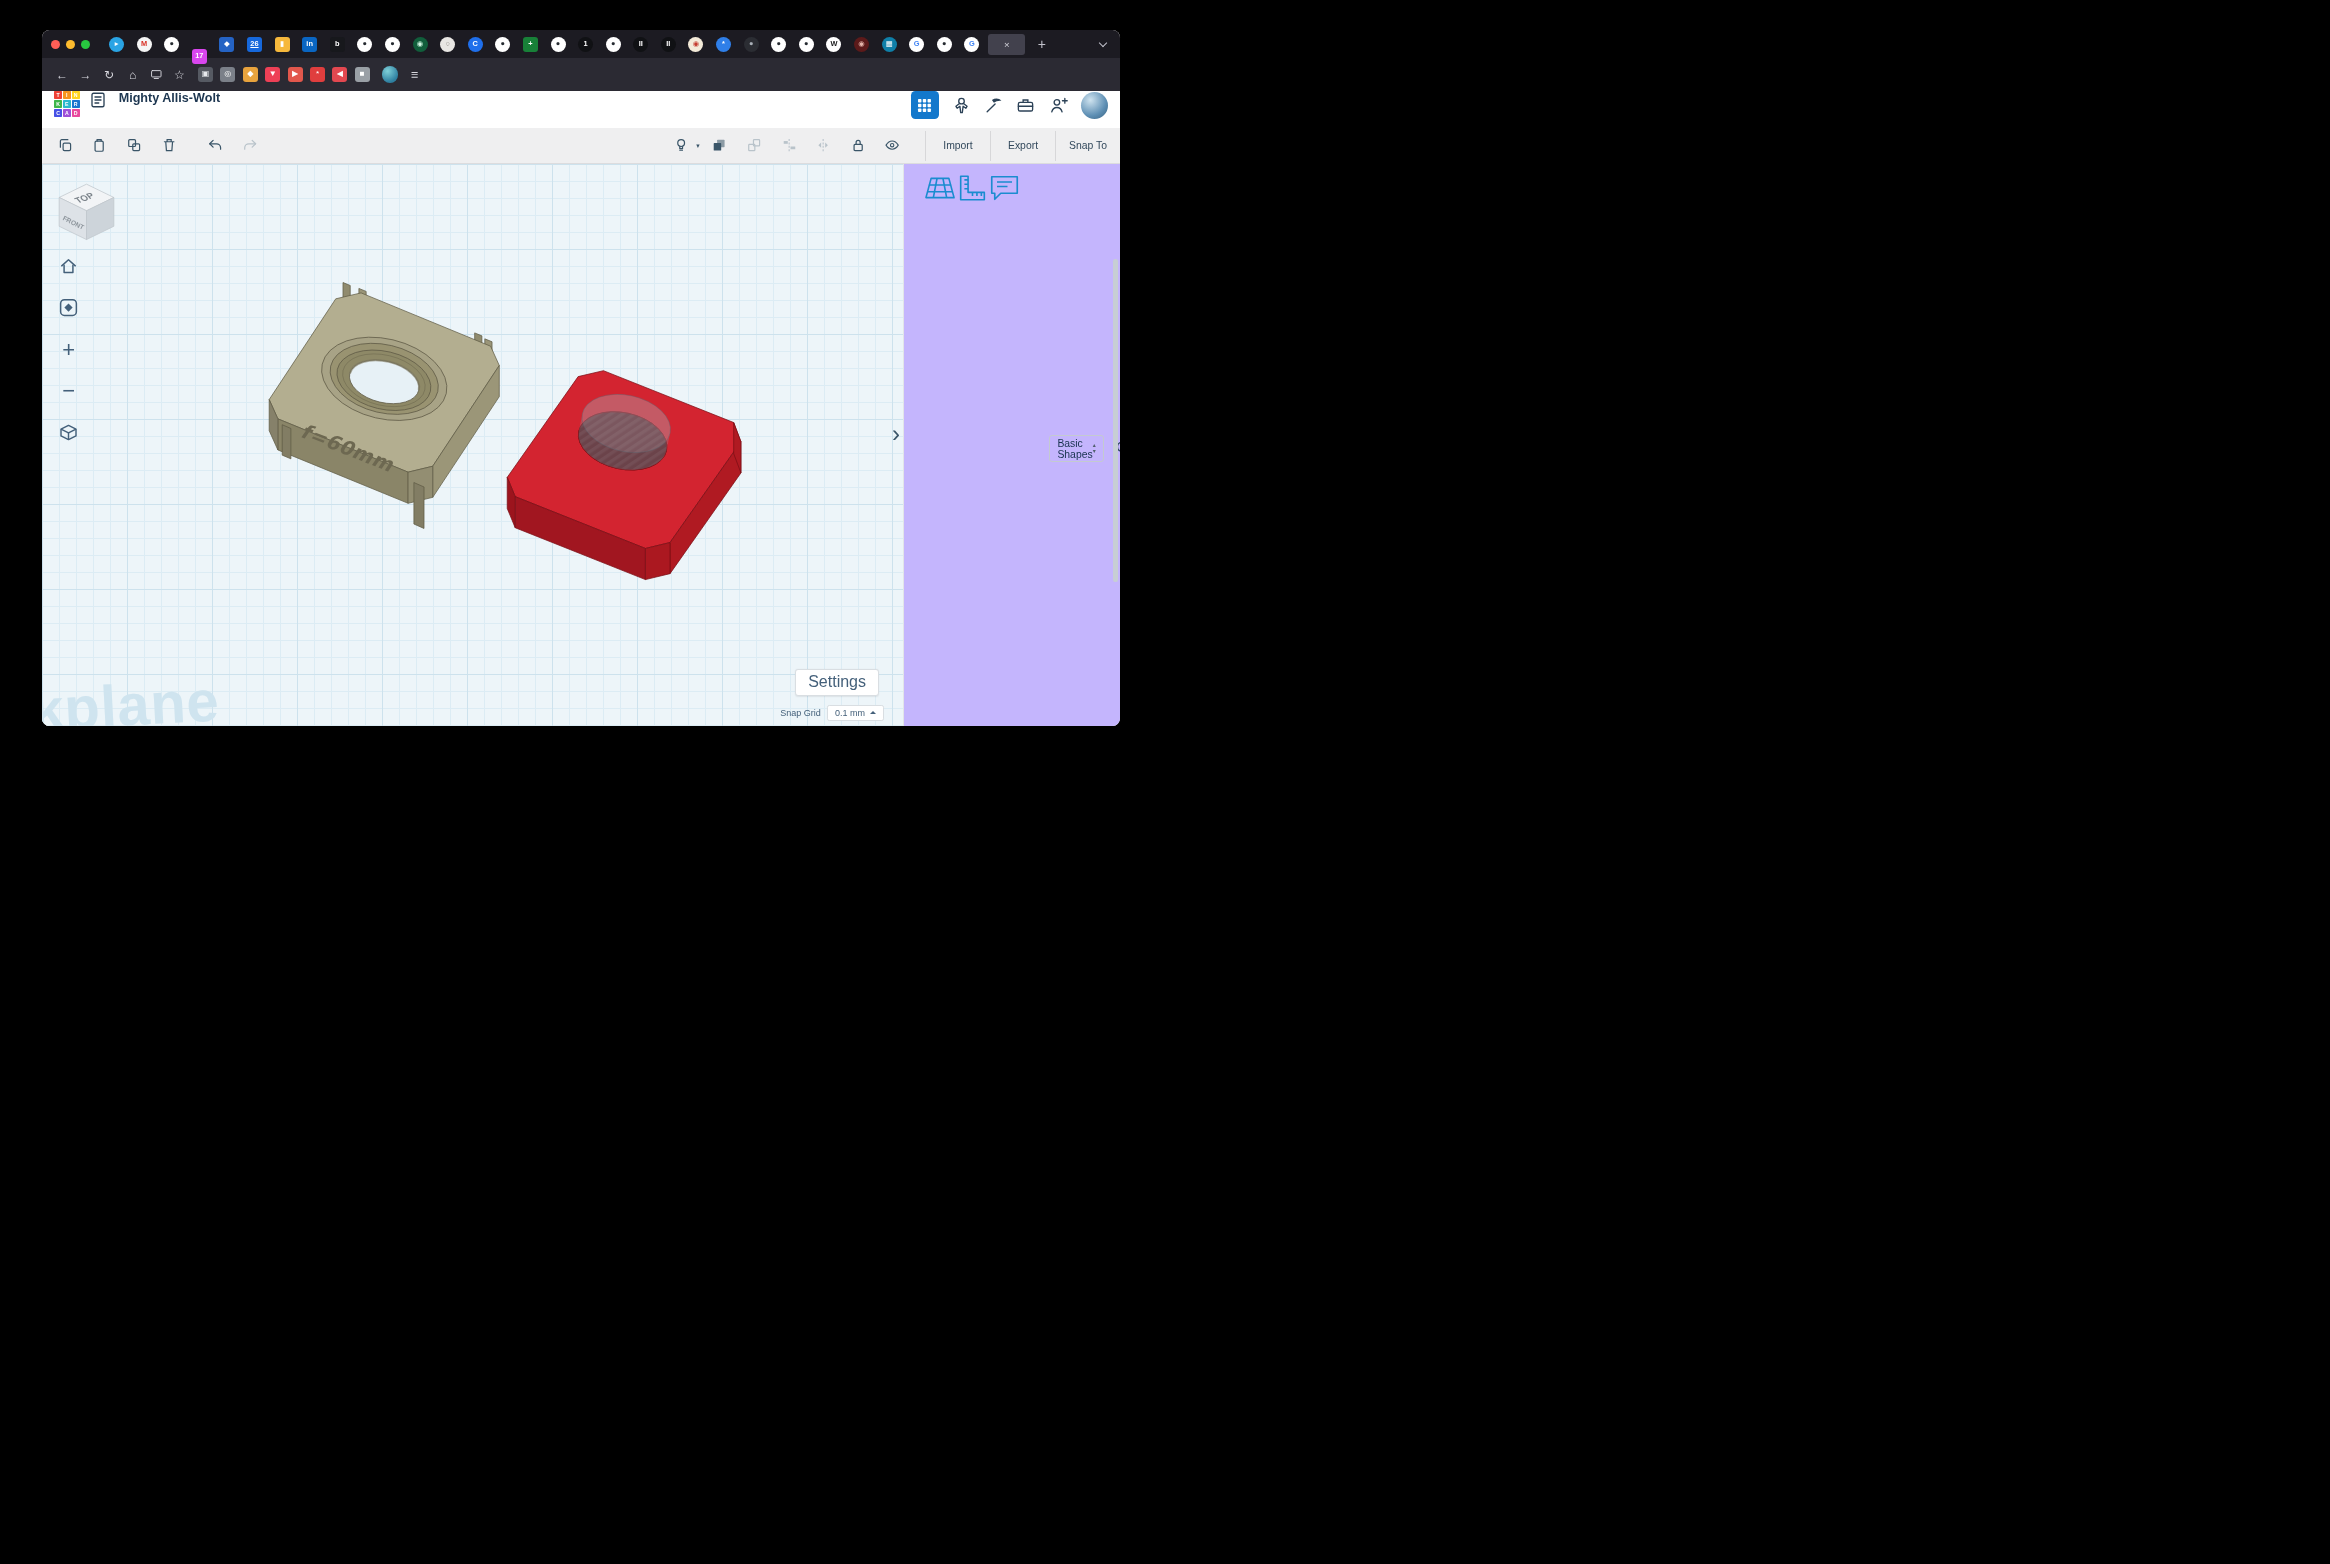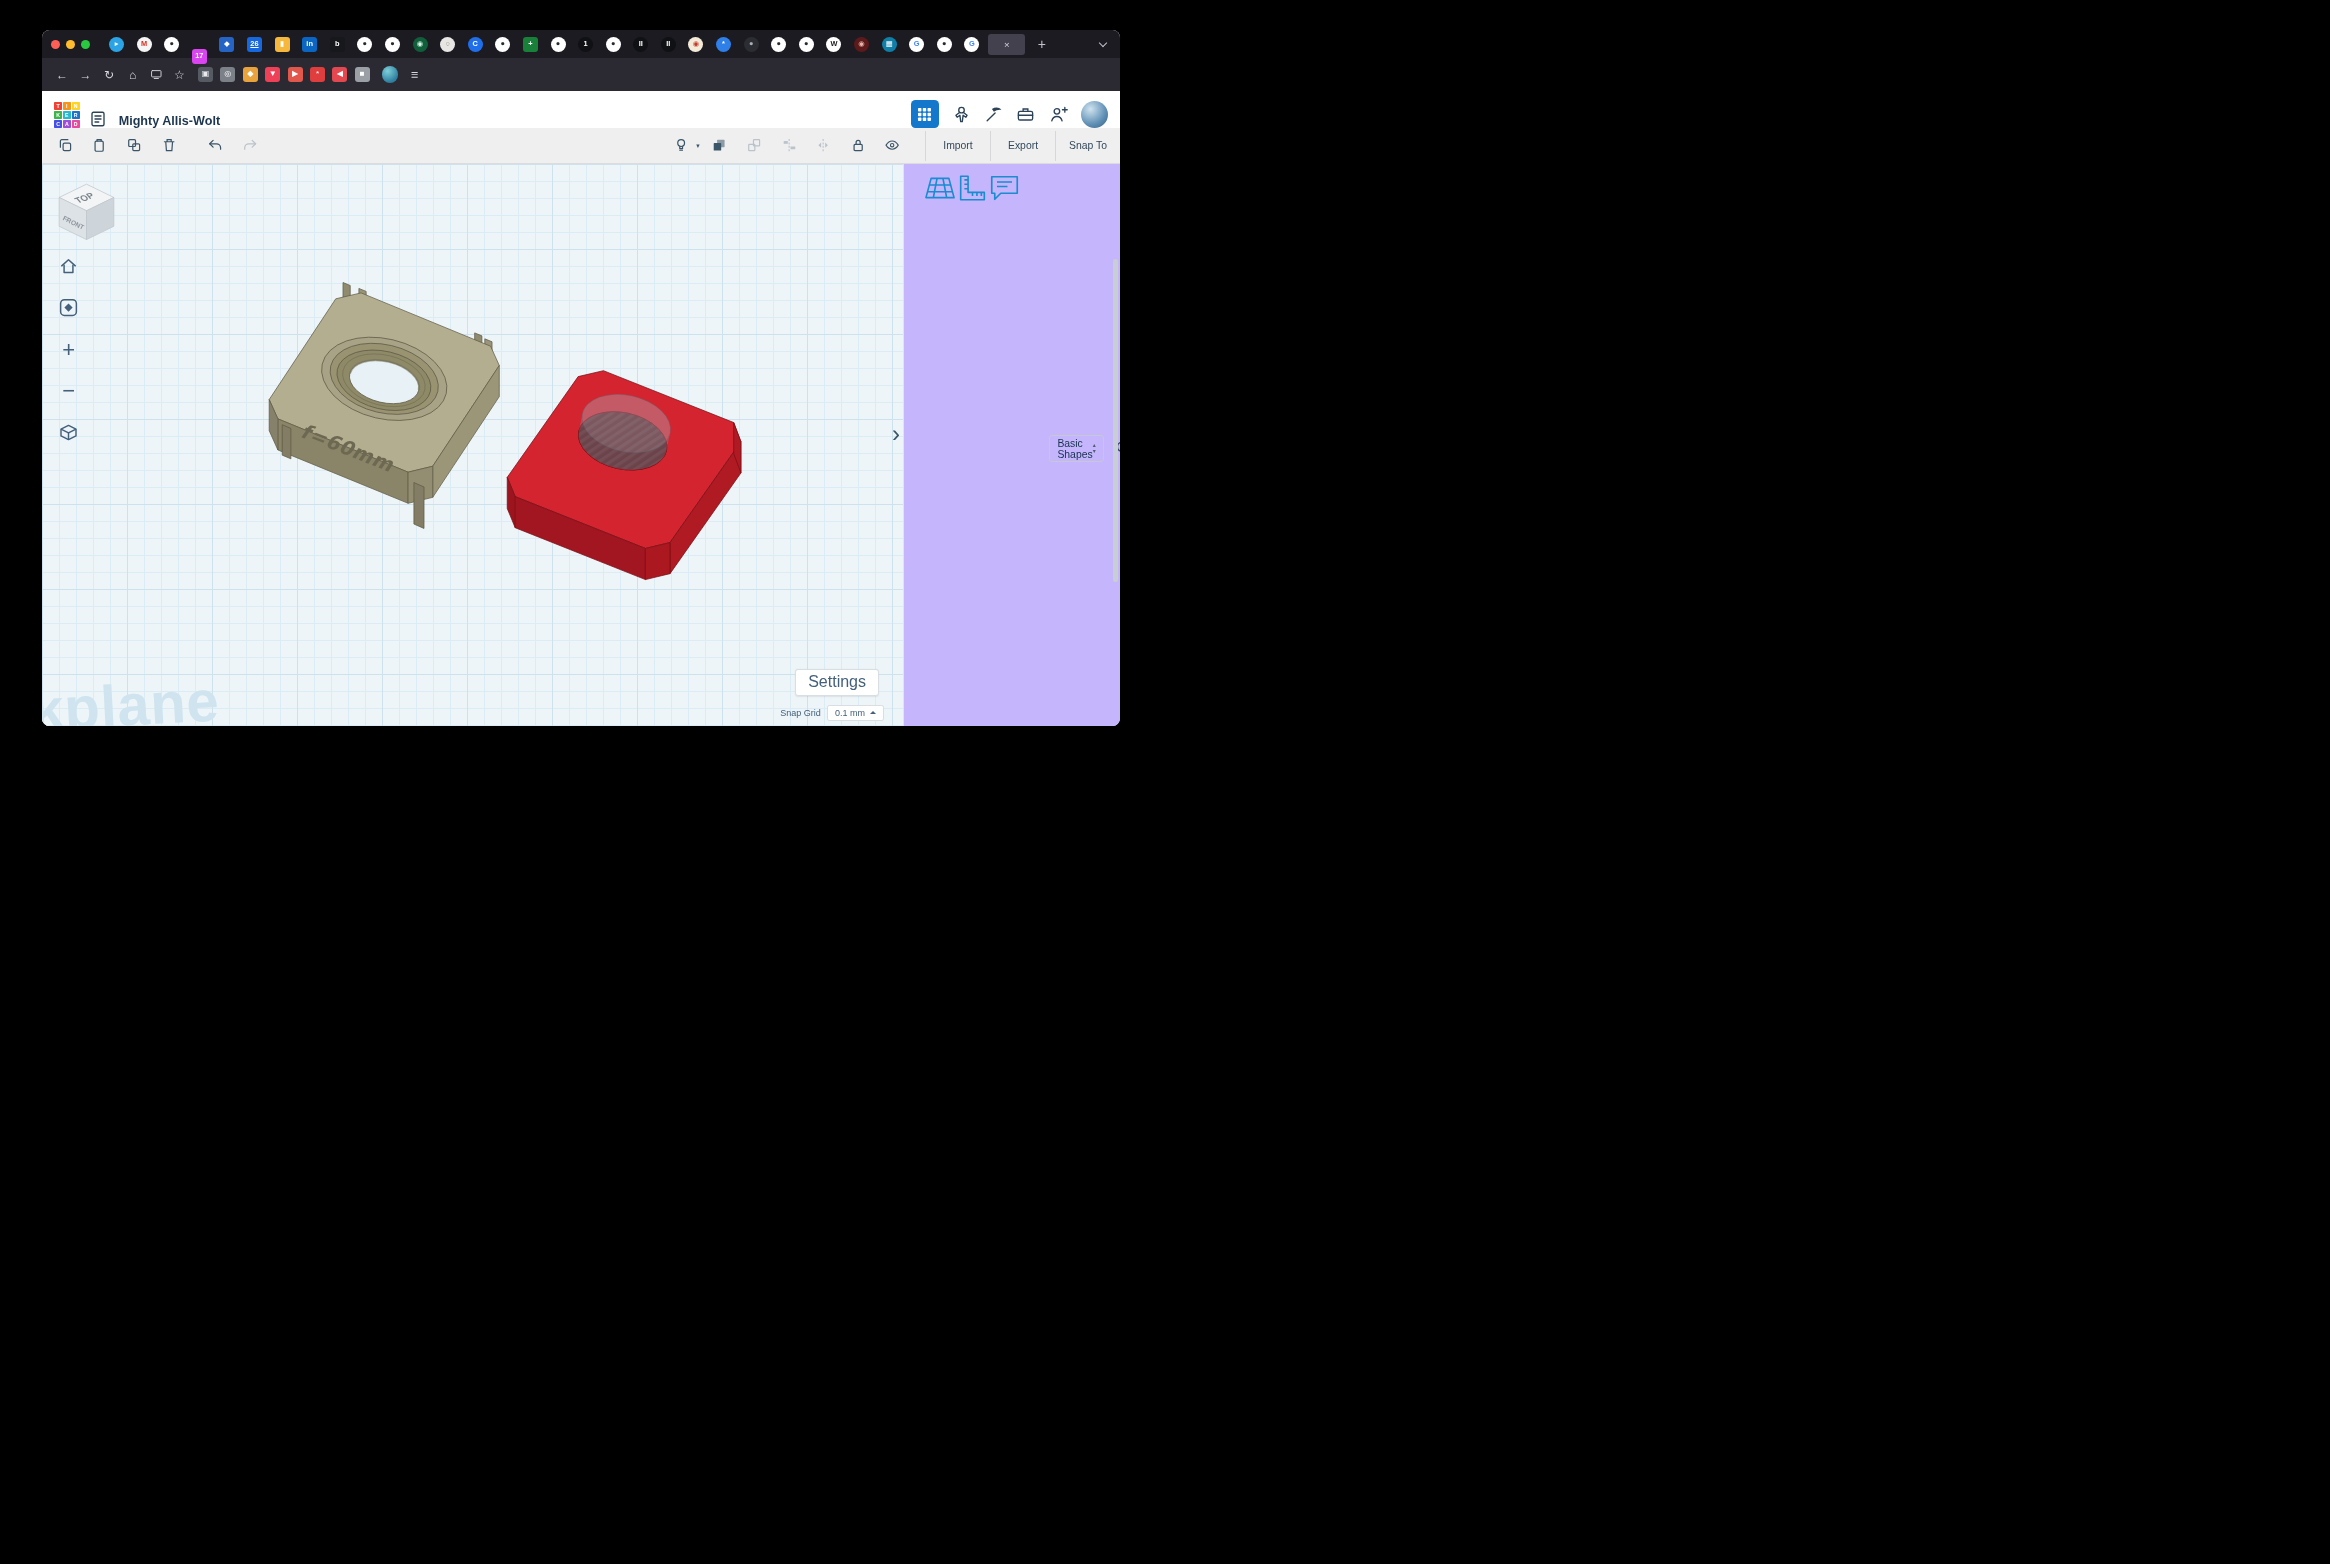--- a/index.html
+++ b/index.html
@@ -21,21 +21,21 @@
 
 .navbar{height:33px;background:#2b2a33;display:flex;align-items:center;padding:0 9px;gap:1.5px}
 .nav-btn{width:22px;height:22px;border-radius:3px;display:flex;align-items:center;justify-content:center;color:#d7d7de;font-size:12px}
 .urlbar{flex:1;height:24px;background:#1c1b22;border-radius:4.4px;display:flex;align-items:center;padding:0 9px;margin:0 6px;color:#f4f4f7;font-size:9.6px;gap:6.7px;min-width:0}
 .url-text{white-space:nowrap;overflow:hidden}
 .ext-row{display:flex;gap:7.4px;align-items:center;margin:0 6px}
 .ext-ico{width:15px;height:15px;border-radius:3px;font-size:8.1px;display:flex;align-items:center;justify-content:center;line-height:1}
 .b-avatar{width:16.3px;height:16.3px;border-radius:50%;background:radial-gradient(circle at 35% 30%,#7fd0d8,#2e7fa0 70%);margin:0 4.4px}
 .menu-btn{color:#d7d7de;font-size:12.6px;width:21px;text-align:center}
 
-.tc-header{height:37px;background:#fff;display:flex;align-items:flex-end;padding:0 12px;gap:9px}
+.tc-header{height:37px;background:#fff;display:flex;align-items:flex-start;padding:0 12px;gap:9px}
 .logo{display:grid;grid-template-columns:repeat(3,8.1px);grid-auto-rows:8.1px;gap:0.7px}
 .logo .tile{display:flex;align-items:center;justify-content:center;color:#fff;font-size:5.2px;font-weight:bold;border-radius:0.7px}
 .props-ico{color:#2c4257;display:flex}
 .tc-title{font-size:12.6px;font-weight:bold;color:#1d3650;margin-left:3px}
 .hdr-right{margin-left:auto;display:flex;align-items:center;gap:13.3px}
 .dash-btn{width:28px;height:28px;border-radius:4.4px;background:#1378cc;display:flex;align-items:center;justify-content:center}
 .hdr-ico{color:#2c4257;display:flex}
 .tc-avatar{width:27px;height:27px;border-radius:50%;background:radial-gradient(circle at 35% 30%,#cfe3ef,#5e8fb4 60%,#35607f)}
 
 .tc-toolbar{height:36px;background:#efeff0;border-bottom:0.7px solid #dcdcde;display:flex;align-items:center;padding-left:10.4px}

